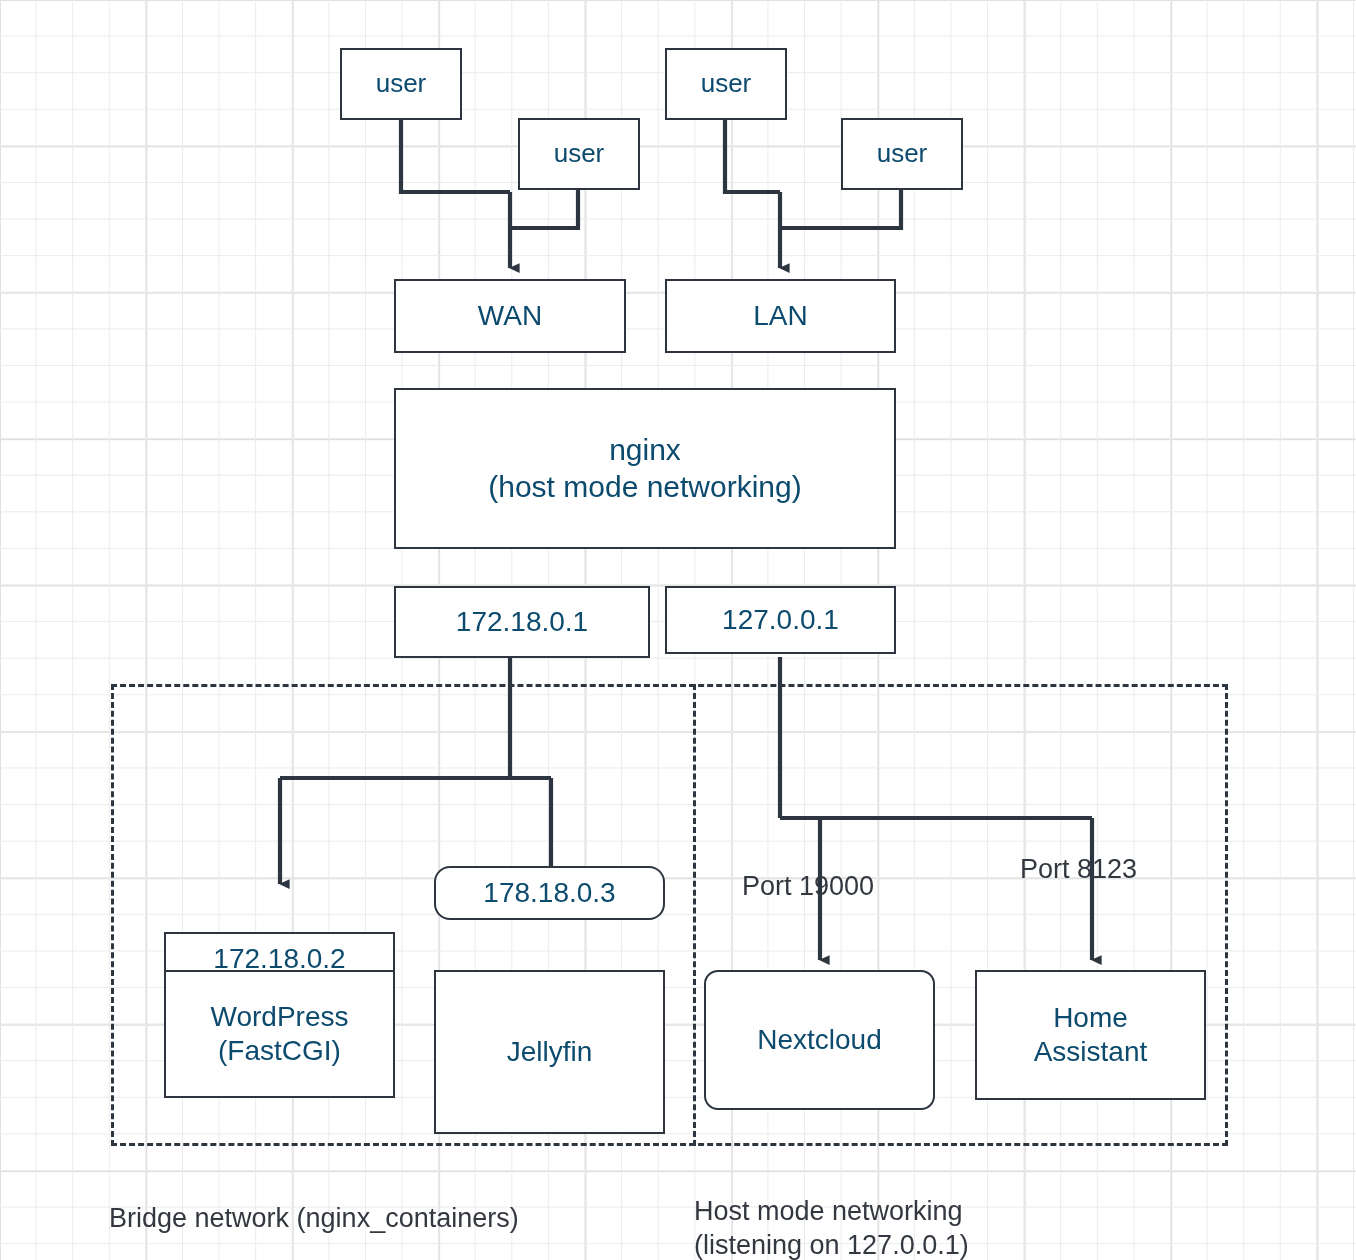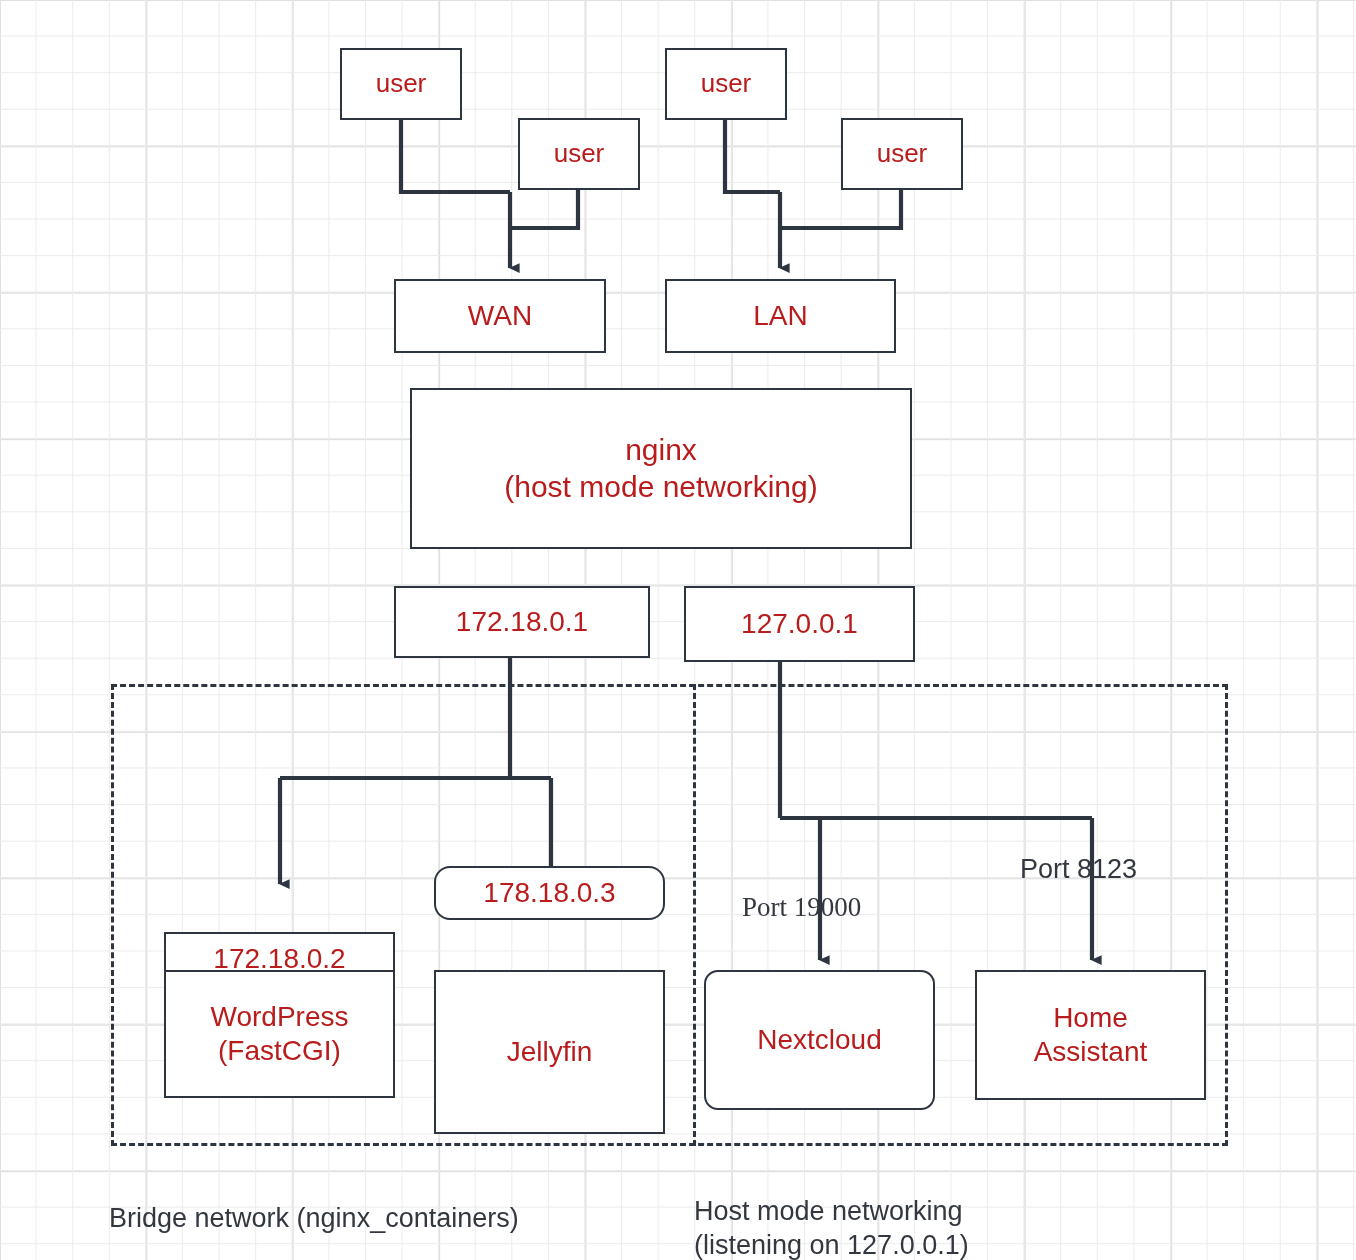--- a/index.html
+++ b/index.html
@@ -35,28 +35,28 @@
   }
   .node {
     position: absolute;
     box-sizing: border-box;
     background: #ffffff;
     border: 2.4px solid #2d3540;
     display: flex;
     align-items: center;
     justify-content: center;
     text-align: center;
-    color: #b91c1c;
+    color: #0c4a6e;
     line-height: 1.22;
     white-space: pre-line;
     z-index: 3;
   }
   .node.user      { font-size: 26px; }
   .node.gateway   { font-size: 28px; }
-  .node.nginx     { font-size: 30px; margin-left: 16px; }
+  .node.nginx     { font-size: 30px; }
   .node.ip        { font-size: 28px; }
   .node.service   { font-size: 28px; }
   .zone {
     position: absolute;
     box-sizing: border-box;
     border: 3.4px dashed #2d3540;
     z-index: 1;
   }
   .zone-divider {
     position: absolute;
@@ -123,36 +123,36 @@
   <div class="node user" style="left:518px; top:118px; width:122px; height:72px;">
     <span>user</span>
   </div>
   <div class="node user" style="left:665px; top:48px; width:122px; height:72px;">
     <span>user</span>
   </div>
   <div class="node user" style="left:841px; top:118px; width:122px; height:72px;">
     <span>user</span>
   </div>
 
-  <div class="node gateway" style="left:394px; top:279px; width:212px; height:74px;">
+  <div class="node gateway" style="left:394px; top:279px; width:232px; height:74px;">
     <span>WAN</span>
   </div>
   <div class="node gateway" style="left:665px; top:279px; width:231px; height:74px;">
     <span>LAN</span>
   </div>
 
   <div class="node nginx" style="left:394px; top:388px; width:502px; height:161px;">
     <span>nginx
 (host mode networking)</span>
   </div>
 
   <div class="node ip" style="left:394px; top:586px; width:256px; height:72px;">
     <span>172.18.0.1</span>
   </div>
-  <div class="node ip" style="left:665px; top:586px; width:231px; height:76px;margin-left:19px;">
+  <div class="node ip" style="left:665px; top:586px; width:231px; height:68px;">
     <span>127.0.0.1</span>
   </div>
 
   <div class="zone" style="left:111px; top:684px; width:1117px; height:462px;"></div>
   <div class="zone-divider" style="left:693px; top:684px; height:462px;"></div>
 
   <div class="node ip" style="left:164px; top:895px; width:231px; height:54px;margin-top:37px;">
     <span>172.18.0.2</span>
   </div>
   <div class="node service" style="left:164px; top:970px; width:231px; height:128px;">
@@ -160,21 +160,21 @@
 (FastCGI)</span>
   </div>
 
   <div class="node ip" style="left:434px; top:866px; width:231px; height:54px;border-radius:16px;">
     <span>178.18.0.3</span>
   </div>
   <div class="node service" style="left:434px; top:970px; width:231px; height:164px;">
     <span>Jellyfin</span>
   </div>
 
-  <div class="edge-label" style="left:742px; top:892px;font-family:Liberation Serif, serif;">
+  <div class="edge-label" style="left:742px; top:871px;">
     <span>Port 19000</span>
   </div>
   <div class="node service" style="left:704px; top:970px; width:231px; height:140px;border-radius:14px;">
     <span>Nextcloud</span>
   </div>
 
   <div class="edge-label" style="left:1020px; top:854px;">
     <span>Port 8123</span>
   </div>
   <div class="node service" style="left:975px; top:970px; width:231px; height:130px;">

